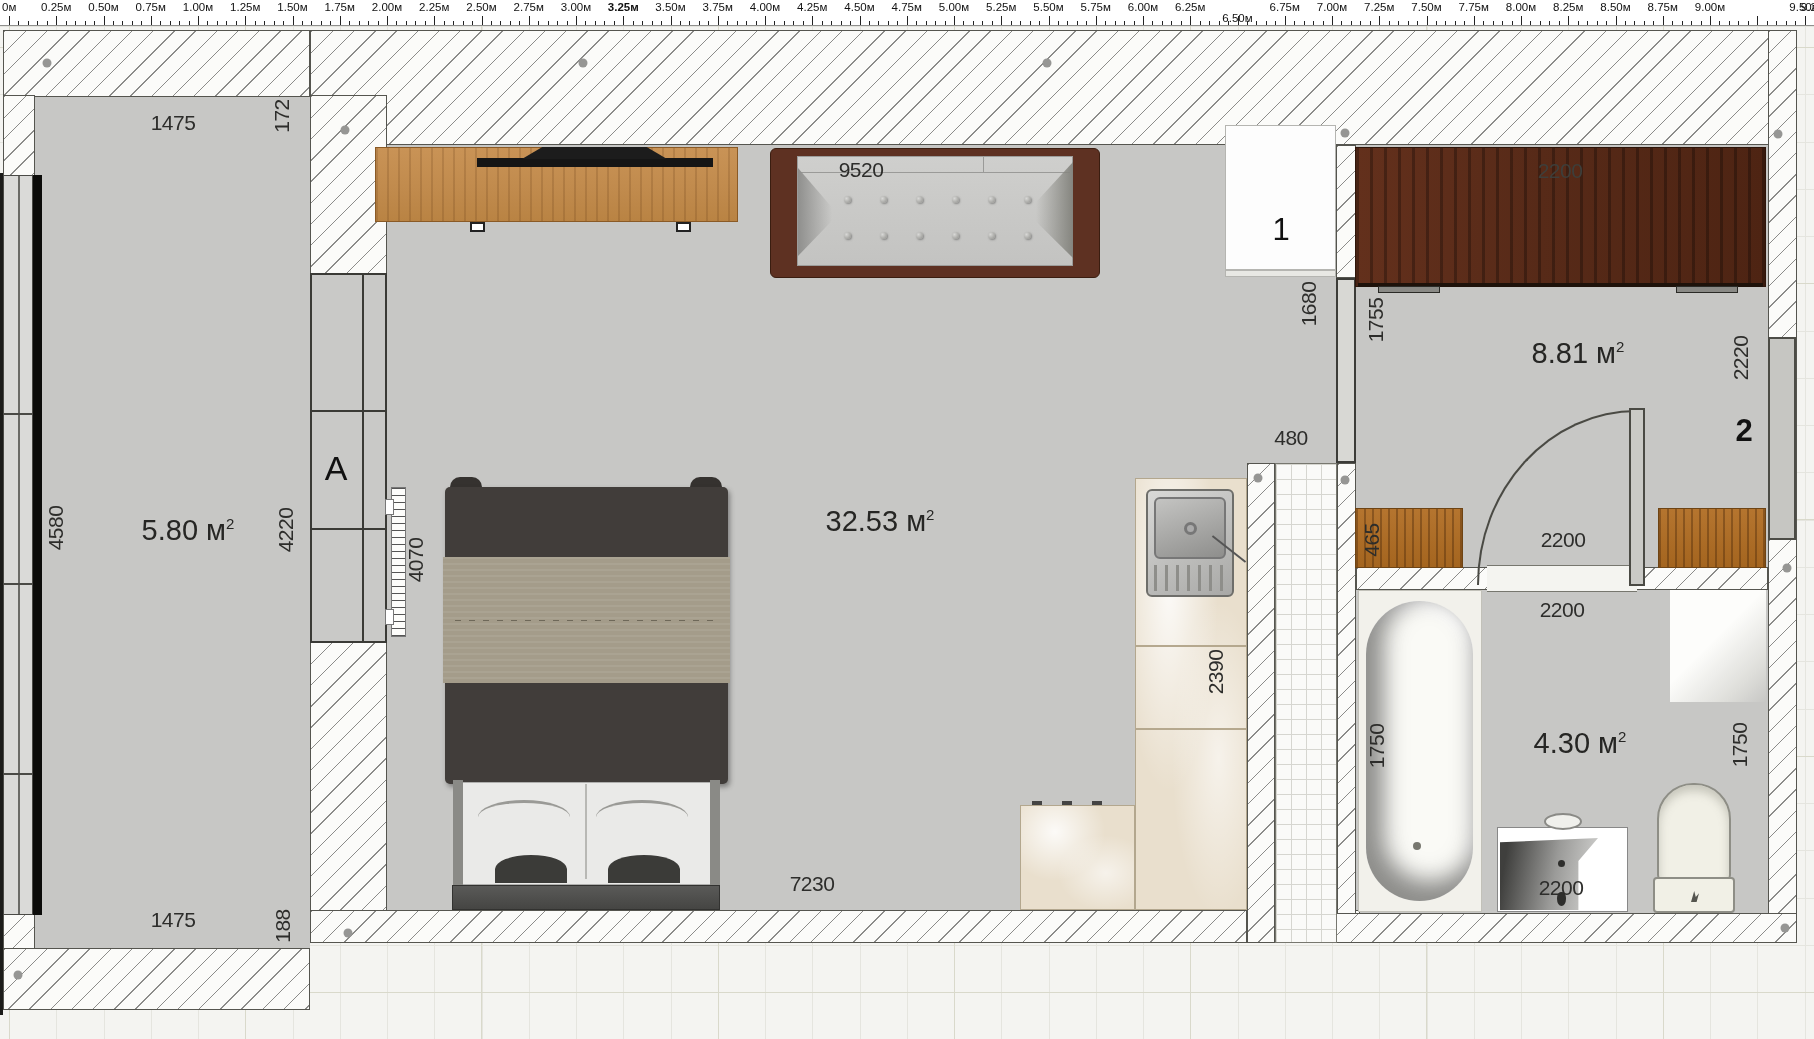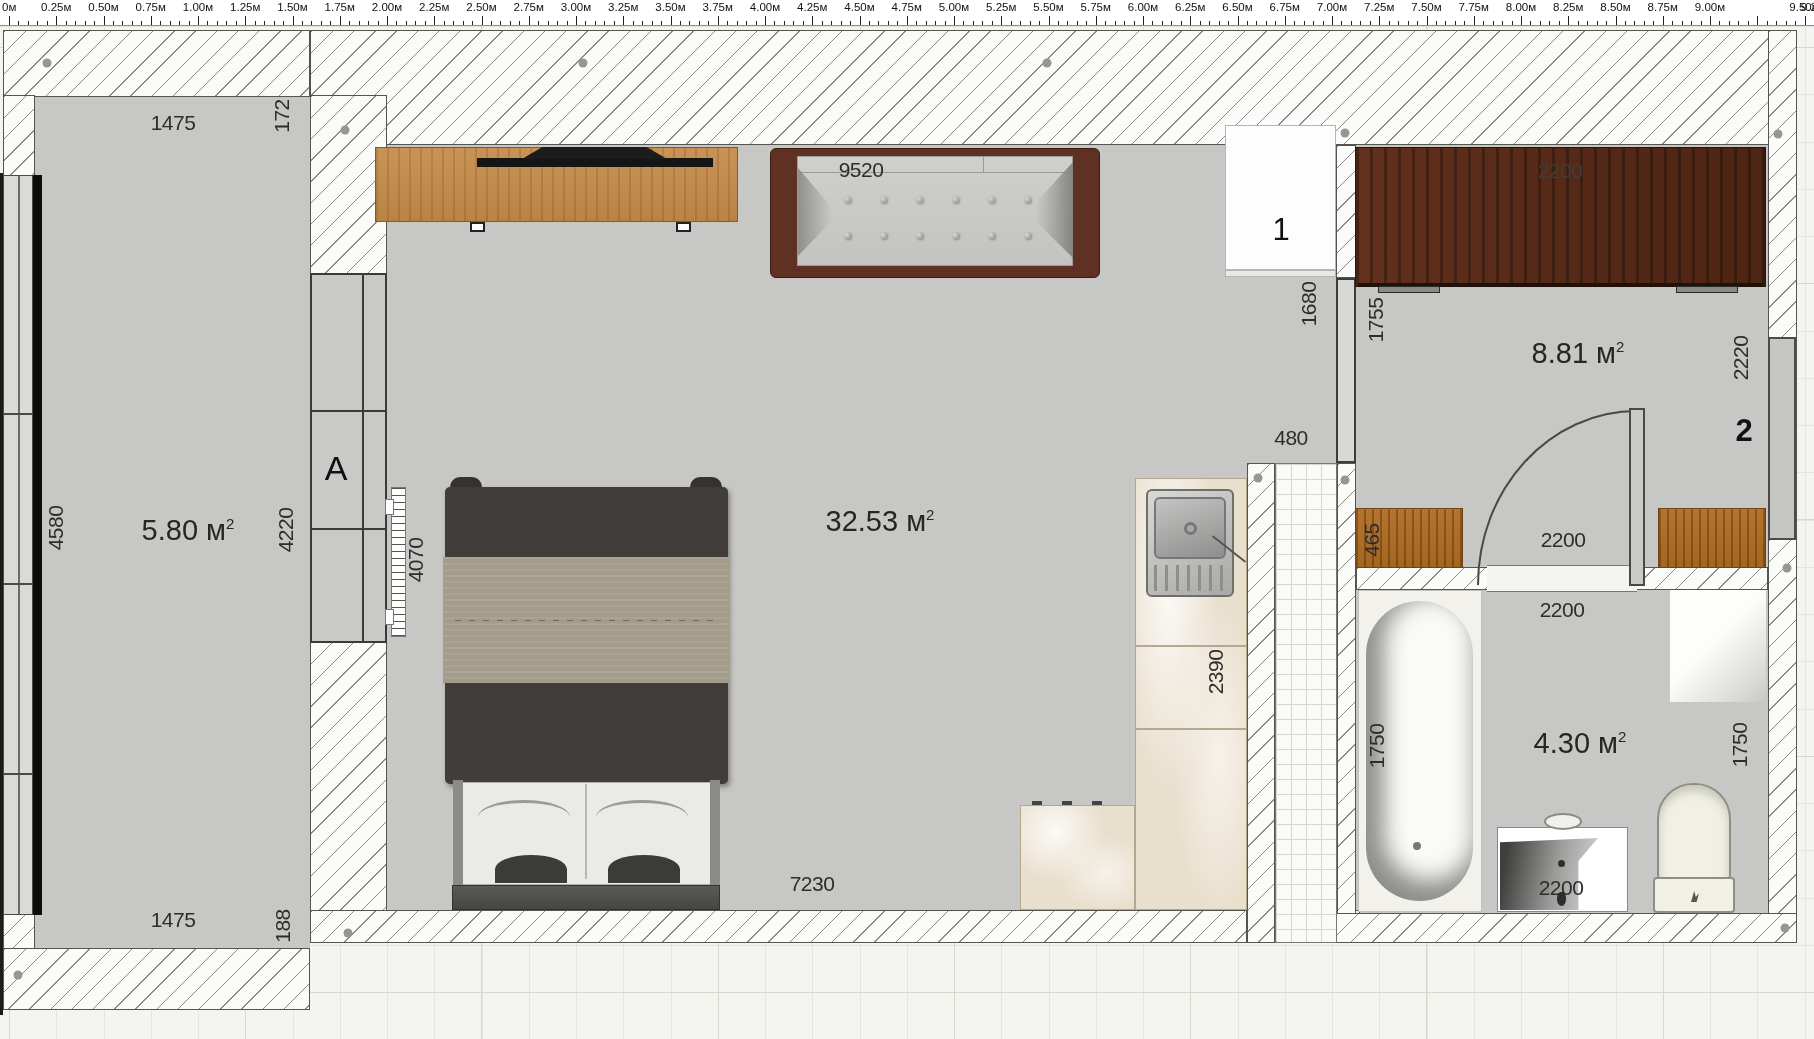--- a/index.html
+++ b/index.html
@@ -305,21 +305,21 @@
     <i class="rtick" style="left: 538.2px;"></i>
     <i class="rtick" style="left: 547.65px;"></i>
     <i class="rtick" style="left: 557.1px;"></i>
     <i class="rtick" style="left: 566.55px;"></i>
     <span class="rlab" style="left: 576px;">3.00м</span>
     <i class="rtick major" style="left: 576px;"></i>
     <i class="rtick" style="left: 585.45px;"></i>
     <i class="rtick" style="left: 594.9px;"></i>
     <i class="rtick" style="left: 604.35px;"></i>
     <i class="rtick" style="left: 613.8px;"></i>
-    <span class="rlab" style="left: 623.25px;">3.25м</span>
+    <span class="rlab" style="left: 623.25px; font-weight: bold;">3.25м</span>
     <i class="rtick major" style="left: 623.25px;"></i>
     <i class="rtick" style="left: 632.7px;"></i>
     <i class="rtick" style="left: 642.15px;"></i>
     <i class="rtick" style="left: 651.6px;"></i>
     <i class="rtick" style="left: 661.05px;"></i>
     <span class="rlab" style="left: 670.5px;">3.50м</span>
     <i class="rtick major" style="left: 670.5px;"></i>
     <i class="rtick" style="left: 679.95px;"></i>
     <i class="rtick" style="left: 689.4px;"></i>
     <i class="rtick" style="left: 698.85px;"></i>
@@ -383,21 +383,21 @@
     <i class="rtick" style="left: 1152.45px;"></i>
     <i class="rtick" style="left: 1161.9px;"></i>
     <i class="rtick" style="left: 1171.35px;"></i>
     <i class="rtick" style="left: 1180.8px;"></i>
     <span class="rlab" style="left: 1190.25px;">6.25м</span>
     <i class="rtick major" style="left: 1190.25px;"></i>
     <i class="rtick" style="left: 1199.7px;"></i>
     <i class="rtick" style="left: 1209.15px;"></i>
     <i class="rtick" style="left: 1218.6px;"></i>
     <i class="rtick" style="left: 1228.05px;"></i>
-    <span class="rlab" style="left: 1237.5px;">6.50м</span>
+    <span class="rlab" style="left: 1237.5px; margin-top: 11px;">6.50м</span>
     <i class="rtick major" style="left: 1237.5px;"></i>
     <i class="rtick" style="left: 1246.95px;"></i>
     <i class="rtick" style="left: 1256.4px;"></i>
     <i class="rtick" style="left: 1265.85px;"></i>
     <i class="rtick" style="left: 1275.3px;"></i>
     <span class="rlab" style="left: 1284.75px;">6.75м</span>
     <i class="rtick major" style="left: 1284.75px;"></i>
     <i class="rtick" style="left: 1294.2px;"></i>
     <i class="rtick" style="left: 1303.65px;"></i>
     <i class="rtick" style="left: 1313.1px;"></i>

